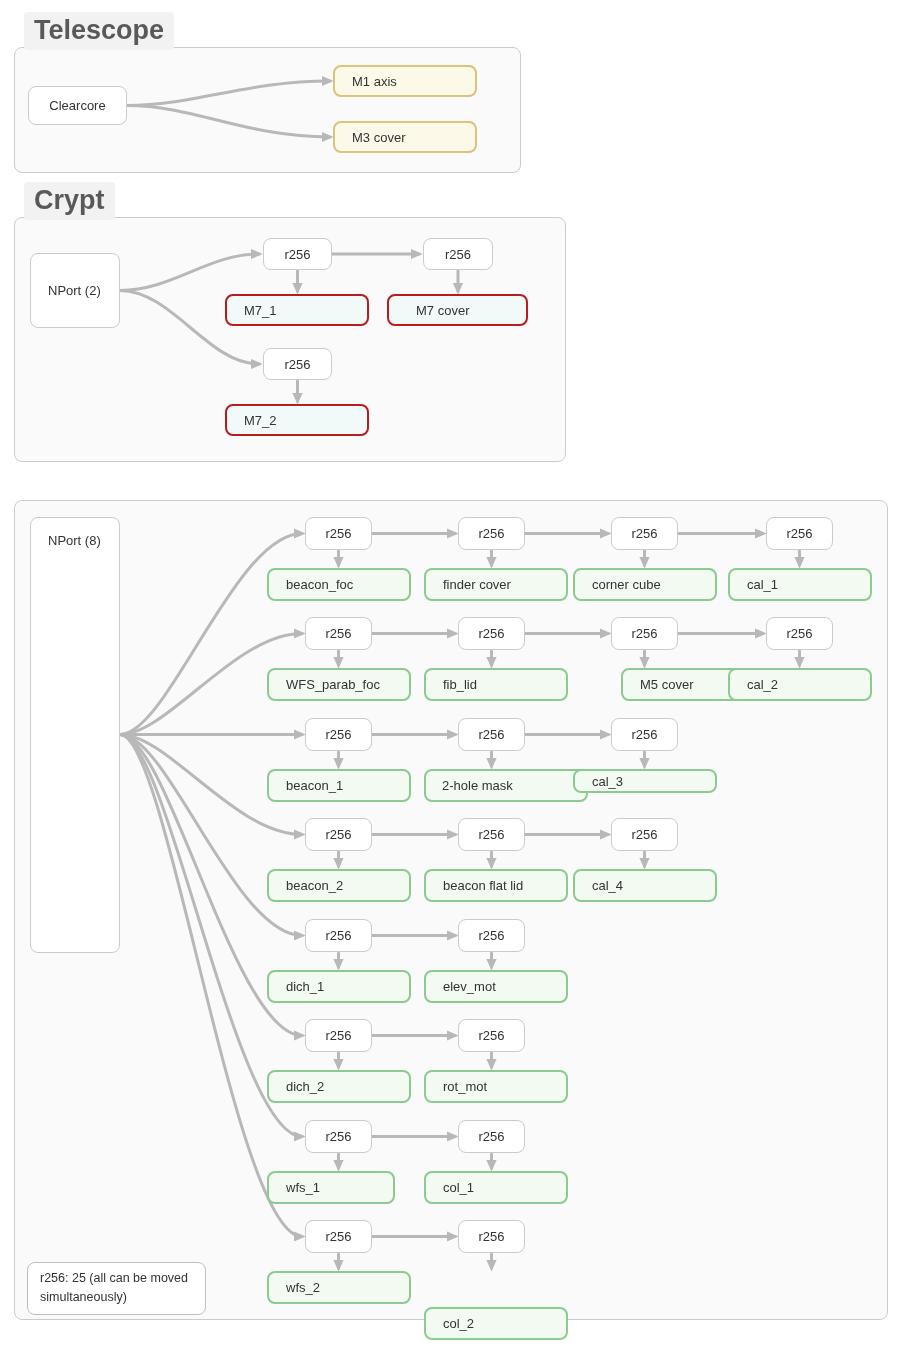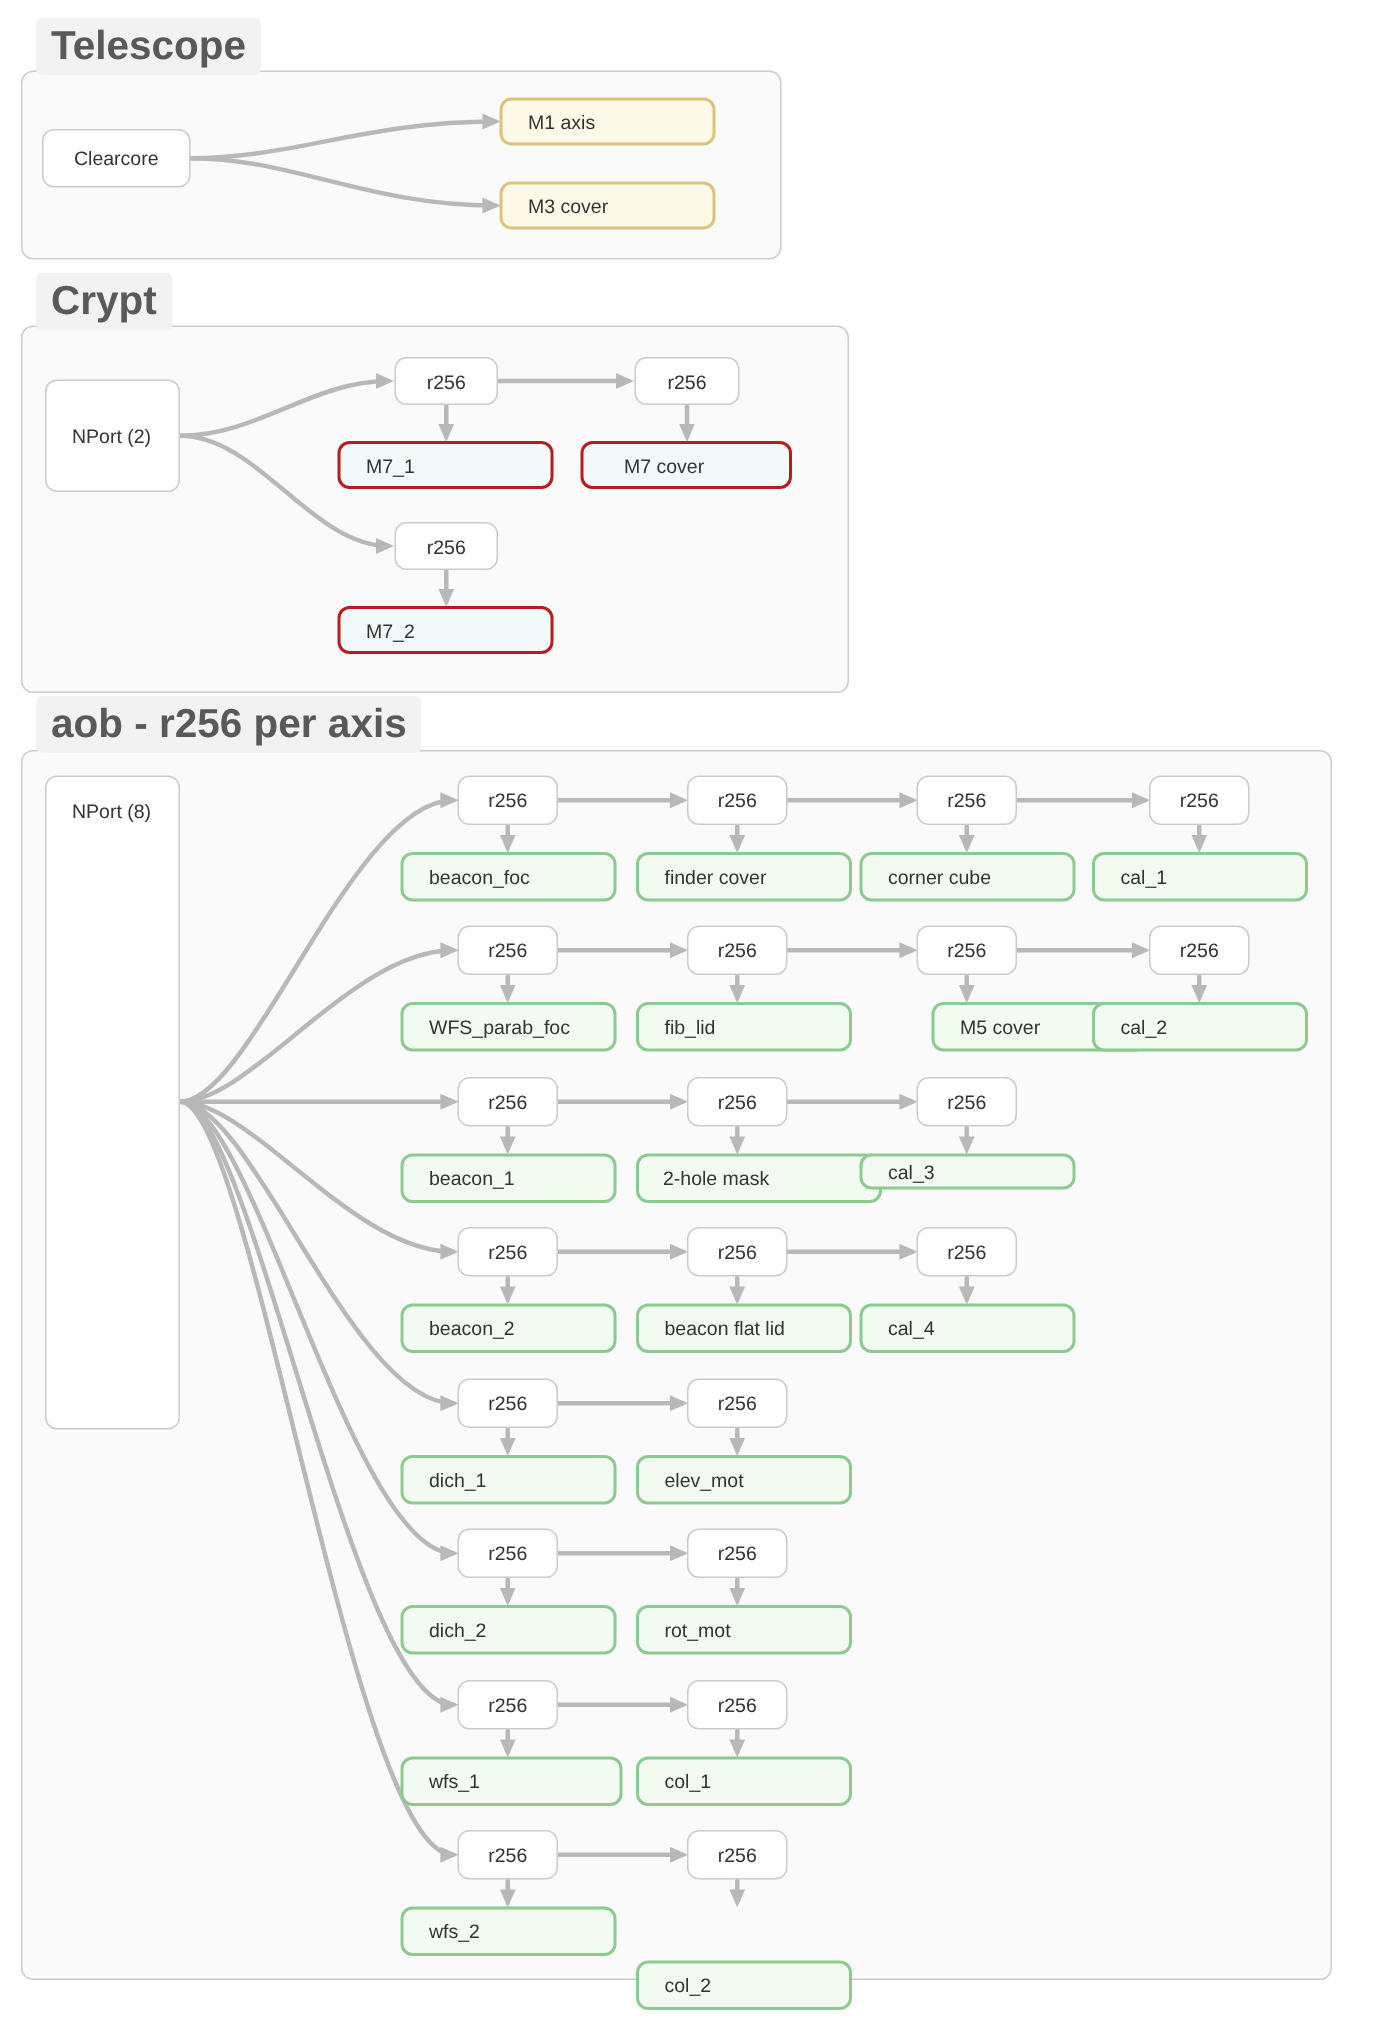--- a/index.html
+++ b/index.html
@@ -25,23 +25,23 @@
 <body>
 
 <div class="page">
 
   <div class="section-title" style="left:24px;top:12px;">Telescope</div>
   <div class="container" style="left:14px;top:47px;width:505px;height:124px;"></div>
 
   <div class="section-title" style="left:24px;top:182px;">Crypt</div>
   <div class="container" style="left:14px;top:217px;width:550px;height:243px;"></div>
 
-  <div class="section-title" style="left:24px;top:464px;">aob - r256 per axis</div>
   <div class="container" style="left:14px;top:500px;width:872px;height:818px;"></div>
 
+  <div class="note" style="left:27px;top:1262px;width:179px;min-height:41px;">r256: 25 (all can be moved simultaneously)</div>
 
   <svg class="edges" width="923" height="1350" viewBox="0 0 923 1350">
     <defs>
       <marker id="arrow" viewBox="0 0 10 10" refX="7" refY="5" markerWidth="12" markerHeight="12" markerUnits="userSpaceOnUse" orient="auto-start-reverse">
         <path d="M 0 0.6 L 10 5 L 0 9.4 z" fill="#b8b8b8"></path>
       </marker>
     </defs>
     <g id="edge-paths" fill="none" stroke="#b8b8b8" stroke-width="3" stroke-linecap="round">
         <path d="M 127 105.5 C 195 105.5, 245 81, 330 81" marker-end="url(#arrow)"></path>
         <path d="M 127 105.5 C 195 105.5, 245 137, 330 137" marker-end="url(#arrow)"></path>
@@ -140,21 +140,21 @@
       <div class="node green" style="left: 573px; top: 869px; width: 144px; height: 33px;">cal_4</div>
       <div class="node center" style="left: 305px; top: 919px; width: 67px; height: 33px;">r256</div>
       <div class="node green" style="left: 267px; top: 970px; width: 144px; height: 33px;">dich_1</div>
       <div class="node center" style="left: 458px; top: 919px; width: 67px; height: 33px;">r256</div>
       <div class="node green" style="left: 424px; top: 970px; width: 144px; height: 33px;">elev_mot</div>
       <div class="node center" style="left: 305px; top: 1019px; width: 67px; height: 33px;">r256</div>
       <div class="node green" style="left: 267px; top: 1070px; width: 144px; height: 33px;">dich_2</div>
       <div class="node center" style="left: 458px; top: 1019px; width: 67px; height: 33px;">r256</div>
       <div class="node green" style="left: 424px; top: 1070px; width: 144px; height: 33px;">rot_mot</div>
       <div class="node center" style="left: 305px; top: 1120px; width: 67px; height: 33px;">r256</div>
-      <div class="node green" style="left: 267px; top: 1171px; width: 148px; height: 33px;">wfs_1</div>
+      <div class="node green" style="left: 267px; top: 1171px; width: 128px; height: 33px;">wfs_1</div>
       <div class="node center" style="left: 458px; top: 1120px; width: 67px; height: 33px;">r256</div>
       <div class="node green" style="left: 424px; top: 1171px; width: 144px; height: 33px;">col_1</div>
       <div class="node center" style="left: 305px; top: 1220px; width: 67px; height: 33px;">r256</div>
       <div class="node green" style="left: 267px; top: 1271px; width: 144px; height: 33px;">wfs_2</div>
       <div class="node center" style="left: 458px; top: 1220px; width: 67px; height: 33px;">r256</div>
       <div class="node green" style="left: 424px; top: 1271px; width: 144px; height: 33px; margin-top: 36px;">col_2</div>
     </div>
 </div>
 
 </body></html>

